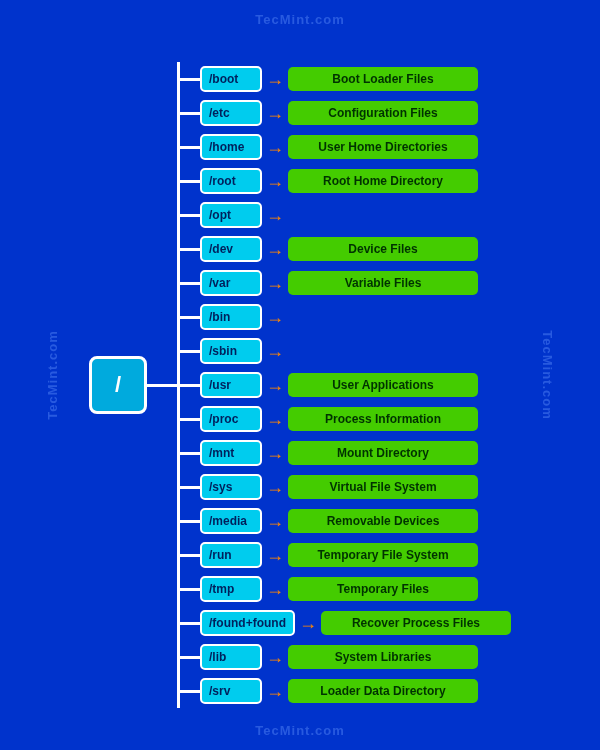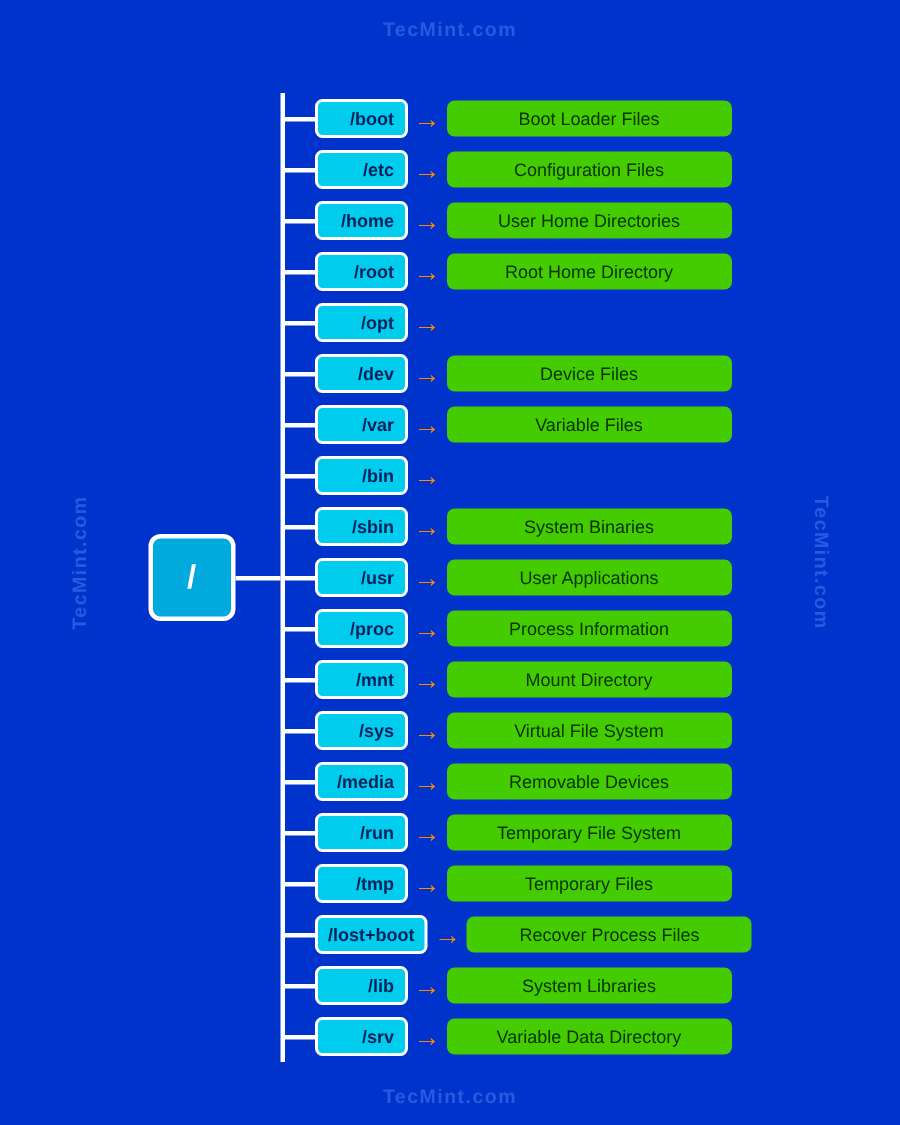--- a/index.html
+++ b/index.html
@@ -107,39 +107,39 @@
 
     
     .dir-node {
       background-color: #00ccee;
       color: #00205c;
       font-weight: bold;
       font-size: 12px;
       padding: 4px 7px;
       border-radius: 5px;
       min-width: 62px;
-      text-align: right;
+      text-align: left;
       flex-shrink: 0;
       border: 2px solid white;
     }
 
     
     .arrow {
       color: #ff8800;
       font-size: 18px;
       margin: 0 4px;
       flex-shrink: 0;
       line-height: 1;
     }
 
     
     .desc-box {
       background-color: #44cc00;
       color: #003300;
-      font-weight: normal;
+      font-weight: bold;
       font-size: 12px;
       padding: 5px 10px;
       border-radius: 5px;
       min-width: 190px;
       text-align: center;
       flex-shrink: 0;
     }
 
     
     .root-h-line {
@@ -212,21 +212,20 @@
         </div>
         <div class="tree-row">
           <div class="h-line"></div>
           <div class="dir-node">/bin</div>
           <span class="arrow">→</span>
         </div>
         <div class="tree-row">
           <div class="h-line"></div>
           <div class="dir-node">/sbin</div>
           <span class="arrow">→</span>
-          <div class="desc-box">System Binaries</div>
         </div>
         <div class="tree-row">
           <div class="h-line"></div>
           <div class="dir-node">/usr</div>
           <span class="arrow">→</span>
           <div class="desc-box">User Applications</div>
         </div>
         <div class="tree-row">
           <div class="h-line"></div>
           <div class="dir-node">/proc</div>
@@ -258,31 +257,31 @@
           <div class="desc-box">Temporary File System</div>
         </div>
         <div class="tree-row">
           <div class="h-line"></div>
           <div class="dir-node">/tmp</div>
           <span class="arrow">→</span>
           <div class="desc-box">Temporary Files</div>
         </div>
         <div class="tree-row">
           <div class="h-line"></div>
-          <div class="dir-node">/lost+boot</div>
+          <div class="dir-node">/found+found</div>
           <span class="arrow">→</span>
           <div class="desc-box">Recover Process Files</div>
         </div>
         <div class="tree-row">
           <div class="h-line"></div>
           <div class="dir-node">/lib</div>
           <span class="arrow">→</span>
           <div class="desc-box">System Libraries</div>
         </div>
         <div class="tree-row">
           <div class="h-line"></div>
           <div class="dir-node">/srv</div>
           <span class="arrow">→</span>
-          <div class="desc-box">Variable Data Directory</div>
+          <div class="desc-box">Loader Data Directory</div>
         </div>
       </div>
   </div>
 </div>
 
 </body></html>

